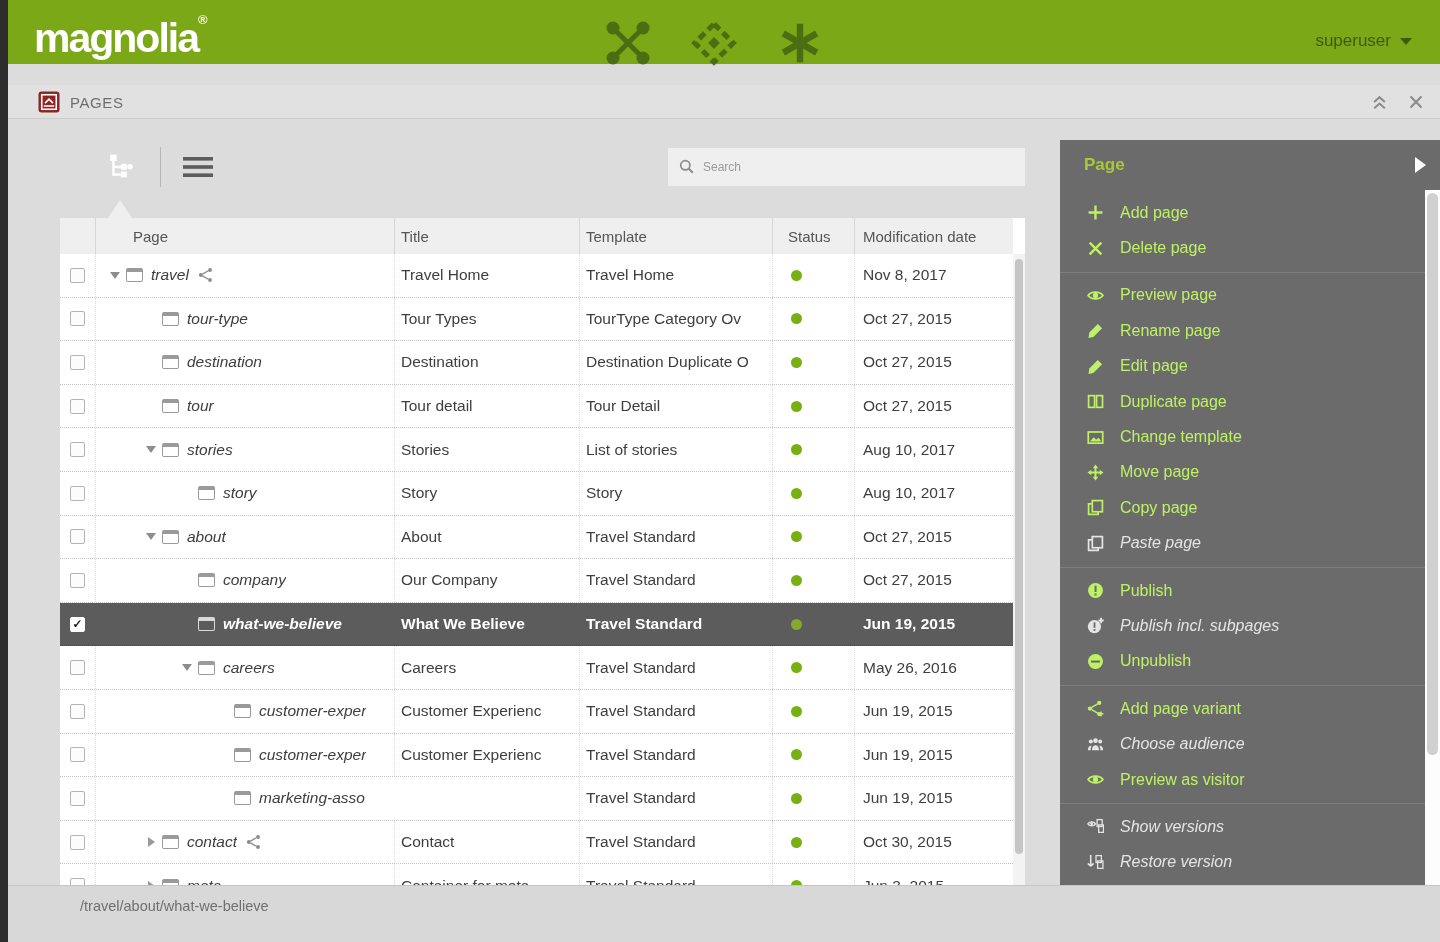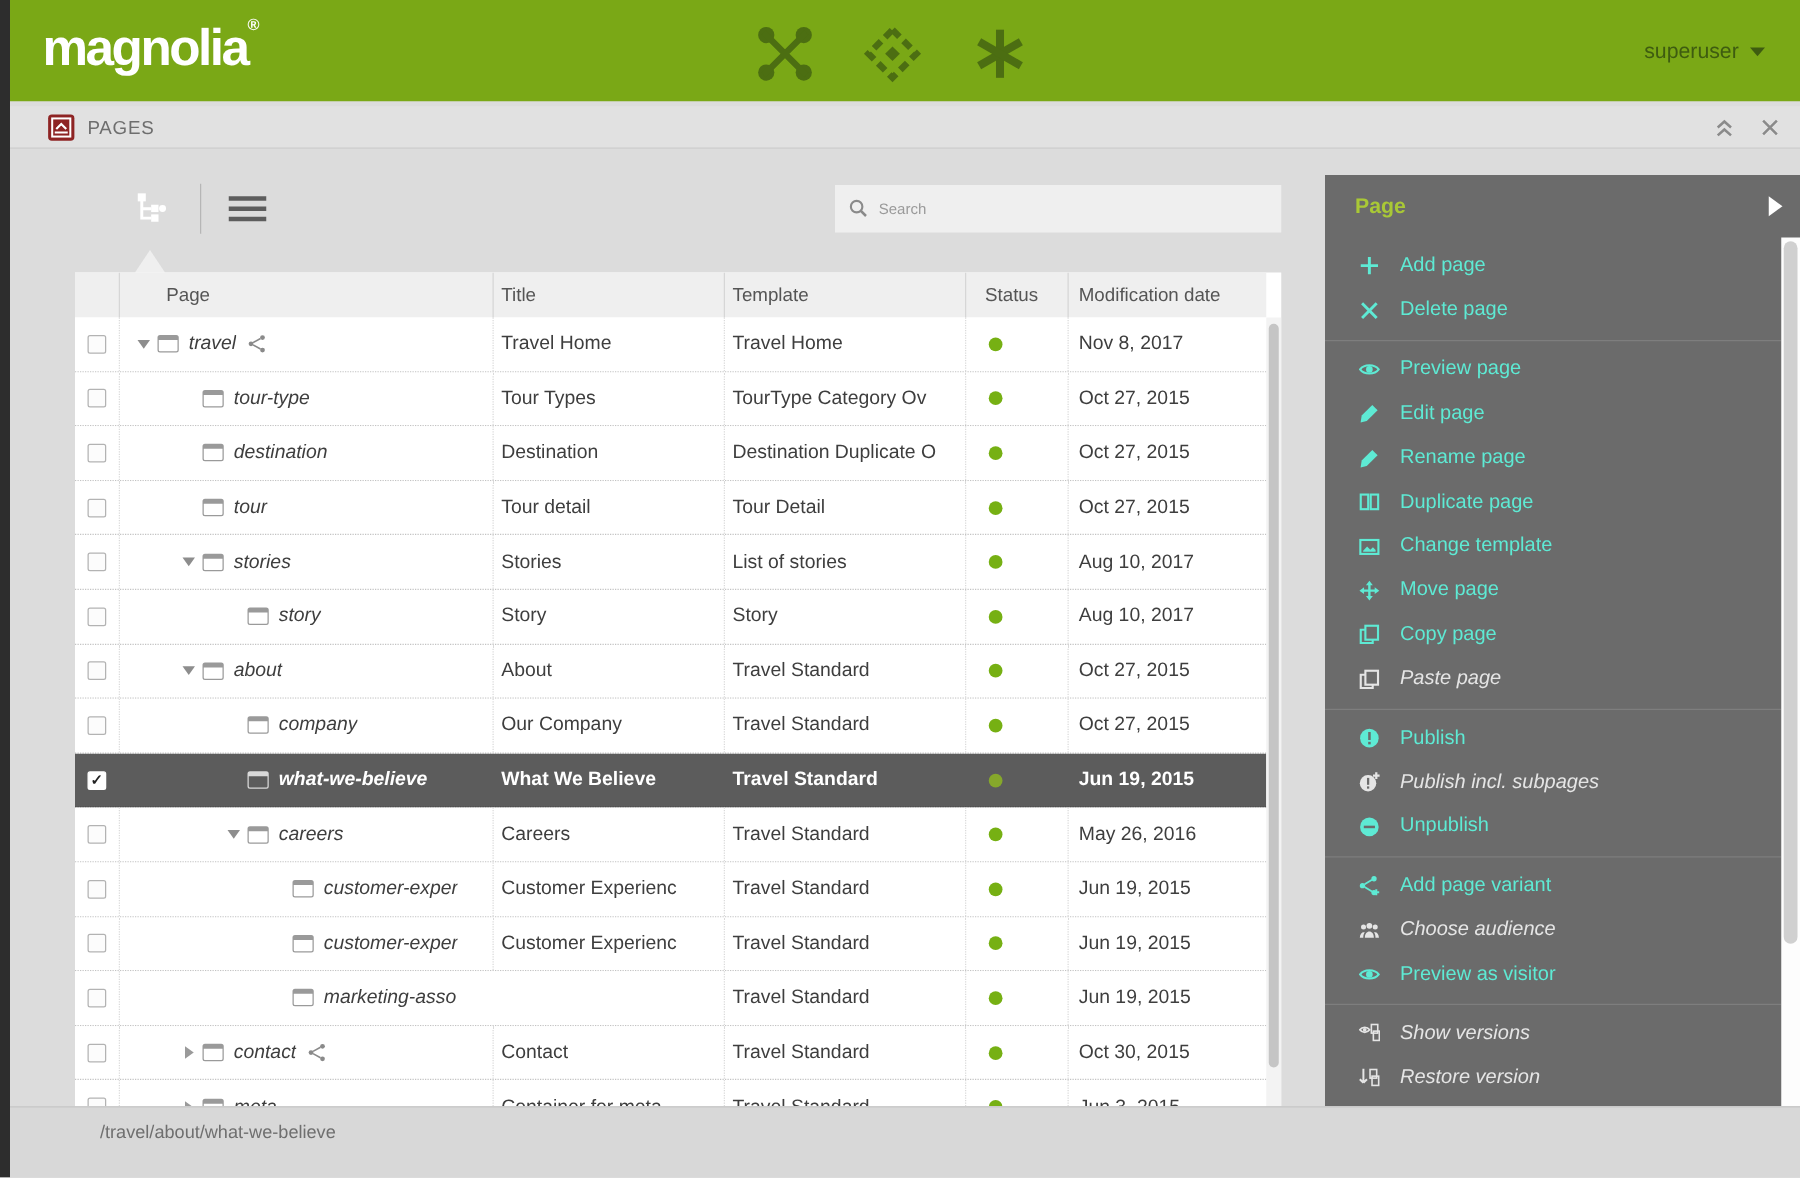--- a/index.html
+++ b/index.html
@@ -4,21 +4,21 @@
 <style>
   * { margin:0; padding:0; box-sizing:border-box; }
   html,body { width:1440px; height:942px; overflow:hidden;
     font-family:"Liberation Sans", sans-serif; background:#dcdcdc; }
   .stage { position:relative; width:1440px; height:942px; background:#dcdcdc; }
 
   
   .left-edge { position:absolute; left:0; top:0; width:8px; height:942px; background:#2d2d2d; z-index:30; }
 
   
-  .header { position:absolute; left:8px; top:0; right:0; height:81px; background:#7AA816; }
+  .header { position:absolute; left:8px; top:0; right:0; height:64px; background:#7AA816; }
   .logo { position:absolute; left:26px; top:12px; color:#fff; font-size:41px; font-weight:bold; letter-spacing:-2px; }
   .logo sup { font-size:13px; vertical-align:28px; letter-spacing:0; }
   .header-icons { position:absolute; left:595px; top:0; height:85px; display:flex; align-items:center; gap:36px; }
   .hicon { width:50px; height:50px; display:flex; align-items:center; justify-content:center; color:#4C6E12; cursor:pointer; }
   .user-menu { position:absolute; right:28px; top:31px; display:flex; align-items:center; gap:9px; color:#3E5C10; font-size:17px; cursor:pointer; }
   .user-caret { width:0; height:0; border-left:6px solid transparent; border-right:6px solid transparent; border-top:7px solid #3E5C10; }
 
   
   .tabbar { position:absolute; left:8px; top:85px; right:0; height:34px; background:#e1e1e1; border-bottom:1px solid #cccccc; }
   .pages-tab { position:absolute; left:30px; top:0; height:34px; display:flex; align-items:center; gap:10px; }
@@ -81,21 +81,21 @@
   .table-scroll .thumb { position:absolute; left:2px; right:2px; top:5px; height:595px; background:#c5c5c5; border-radius:6px; cursor:pointer; }
 
   
   .actionbar { position:absolute; left:1060px; top:140px; width:380px; height:745px; background:#6B6B6B; }
   .ab-header { height:50px; display:flex; align-items:center; justify-content:space-between; padding:0 14px 0 24px; }
   .ab-title { color:#A9C836; font-size:17px; font-weight:bold; }
   .ab-expand { width:0; height:0; border-top:8px solid transparent; border-bottom:8px solid transparent; border-left:11px solid #fff; cursor:pointer; }
   .ab-body { position:absolute; left:0; top:50px; right:15px; bottom:0; overflow:hidden; }
   .ab-section { padding:5px 0 6px 0; border-bottom:1px solid #7e7e7e; }
   .ab-section:last-child { border-bottom:none; }
-  .ab-item { height:35.4px; display:flex; align-items:center; gap:15px; padding-left:25px; color:#5eead4; font-size:16px; cursor:pointer; }
+  .ab-item { height:35.4px; display:flex; align-items:center; gap:15px; padding-left:25px; color:#bef264; font-size:16px; cursor:pointer; }
   .ab-item .ic { width:20px; height:18px; flex:none; display:flex; align-items:center; justify-content:center; }
   .ab-item.disabled { color:#e5e5e5; cursor:default;font-style:italic; }
   .ab-scroll { position:absolute; right:0; top:50px; bottom:0; width:15px; background:#fdfdfd; }
   .ab-scroll .thumb { position:absolute; left:2px; right:2px; top:3px; height:562px; background:#d0d0d0; border-radius:7px; cursor:pointer; }
 
   
   .statusbar { position:absolute; left:8px; right:0; top:885px; height:57px; background:#d8d8d8; border-top:1px solid #c6c6c6; z-index:20; }
   .status-path { position:absolute; left:72px; top:12px; color:#6f6f6f; font-size:14.5px; }
 
   svg { display:block; }
@@ -548,29 +548,29 @@
               </svg>
             </span>
             <span>Preview page</span>
           </div>
           <div class="ab-item">
             <span class="ic">
               <svg width="17" height="17" viewBox="0 0 16 16">
                 <path d="M10.2 1.8l4 4L6 14l-4.6 1L2.2 9.8z" fill="currentColor"></path>
               </svg>
             </span>
+            <span>Rename page</span>
+          </div>
+          <div class="ab-item">
+            <span class="ic">
+              <svg width="17" height="17" viewBox="0 0 16 16">
+                <path d="M10.2 1.8l4 4L6 14l-4.6 1L2.2 9.8z" fill="currentColor"></path>
+              </svg>
+            </span>
             <span>Edit page</span>
-          </div>
-          <div class="ab-item">
-            <span class="ic">
-              <svg width="17" height="17" viewBox="0 0 16 16">
-                <path d="M10.2 1.8l4 4L6 14l-4.6 1L2.2 9.8z" fill="currentColor"></path>
-              </svg>
-            </span>
-            <span>Rename page</span>
           </div>
           <div class="ab-item">
             <span class="ic">
               <svg width="17" height="17" viewBox="0 0 16 16">
                 <rect x="1.5" y="2.5" width="5.6" height="11" fill="none" stroke="currentColor" stroke-width="1.6"></rect>
                 <rect x="9" y="2.5" width="5.6" height="11" fill="none" stroke="currentColor" stroke-width="1.6"></rect>
               </svg>
             </span>
             <span>Duplicate page</span>
           </div>

